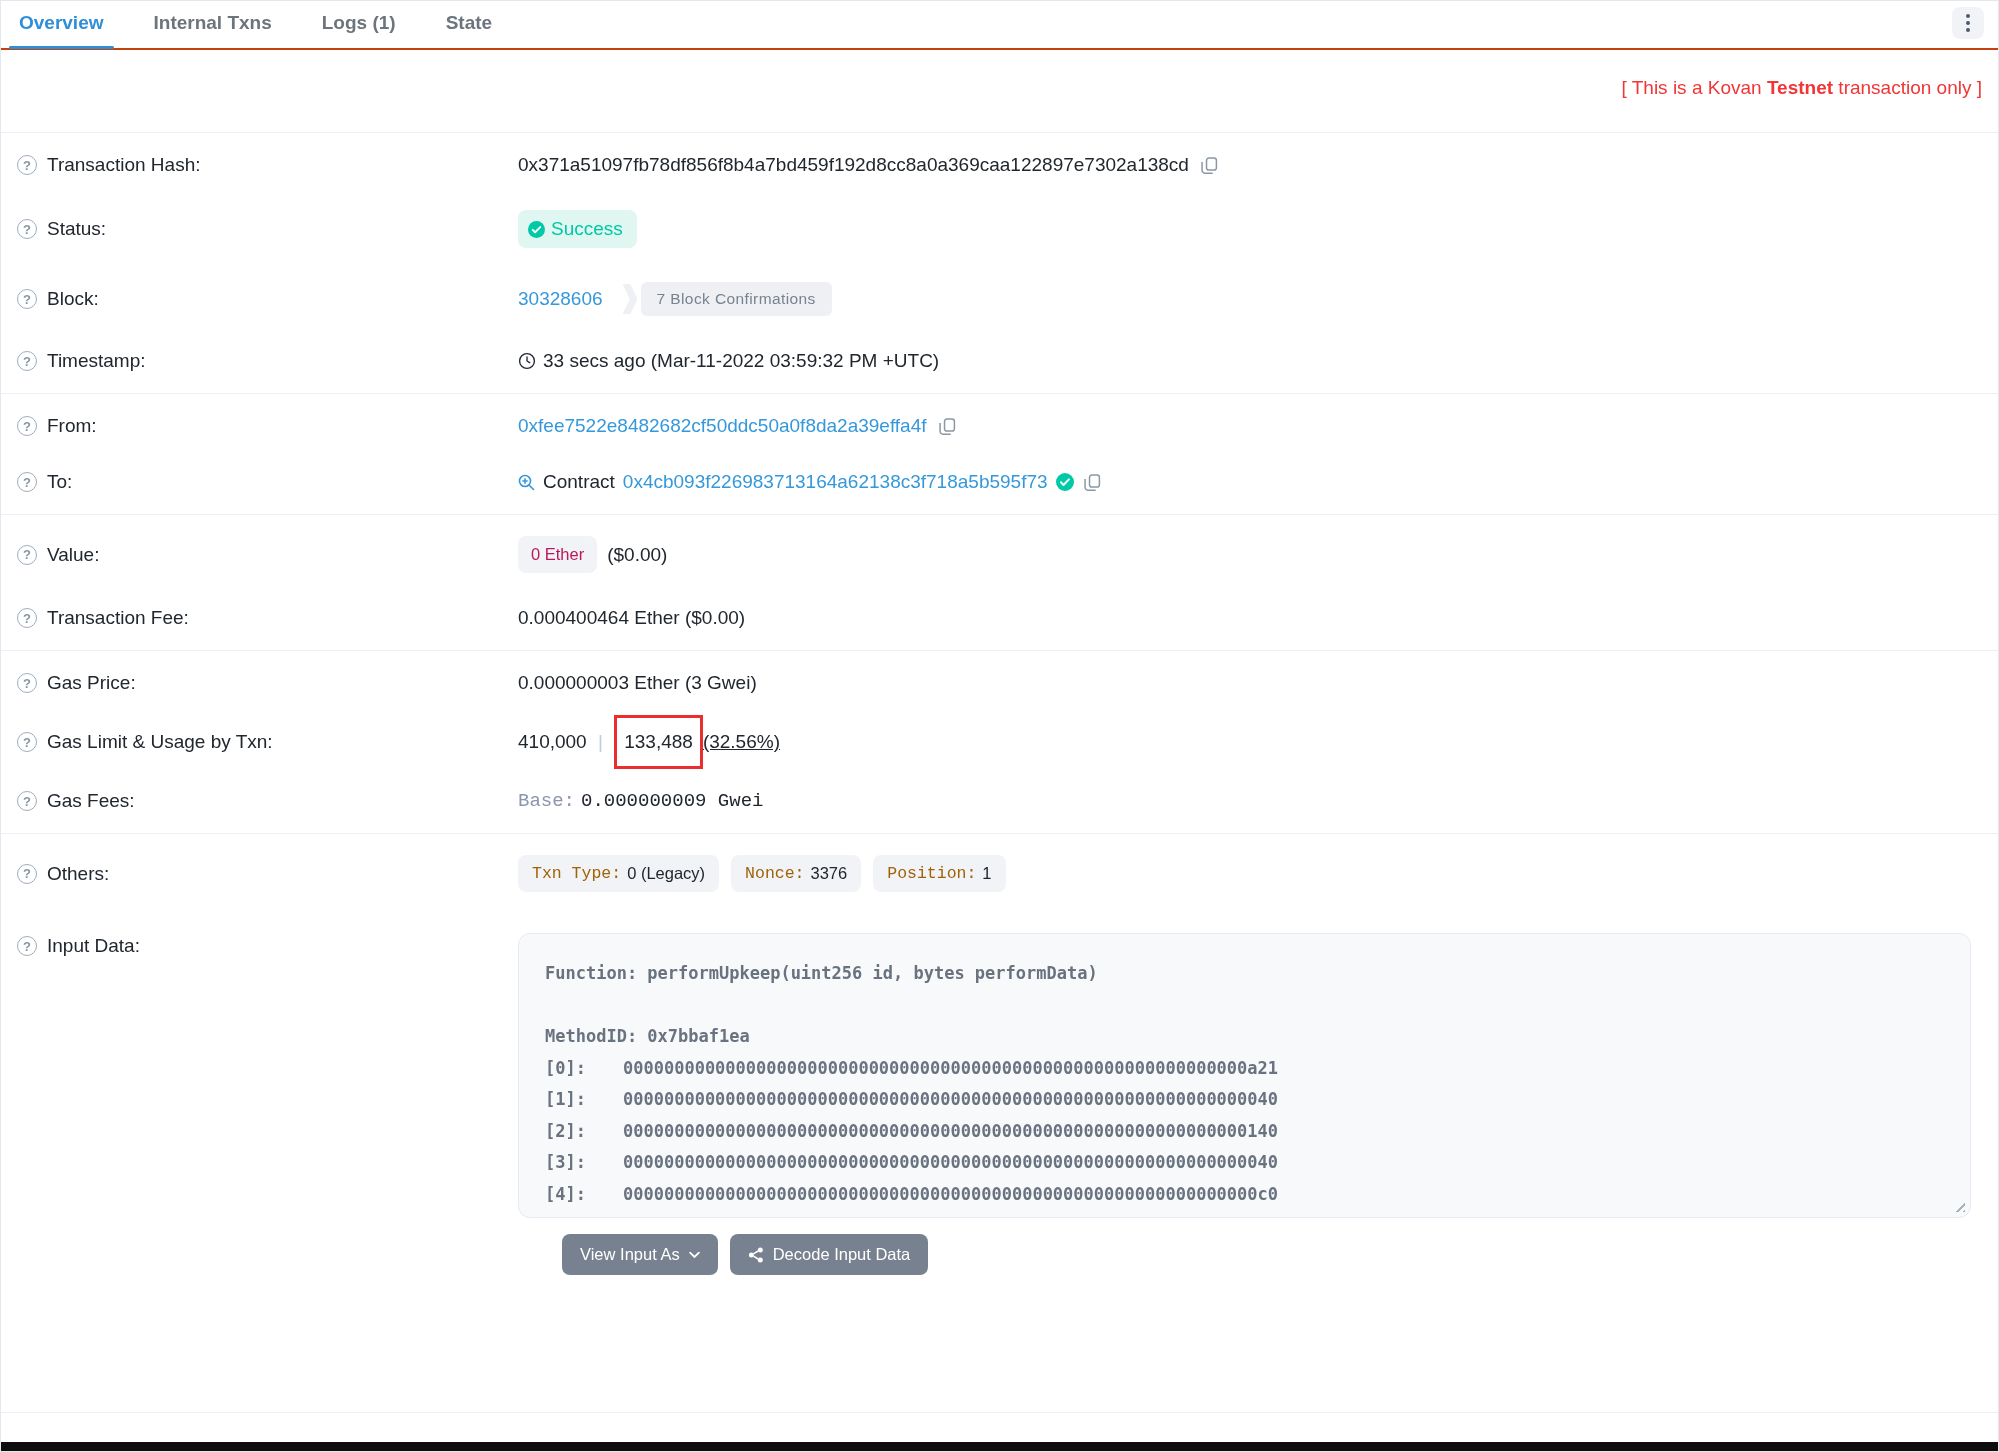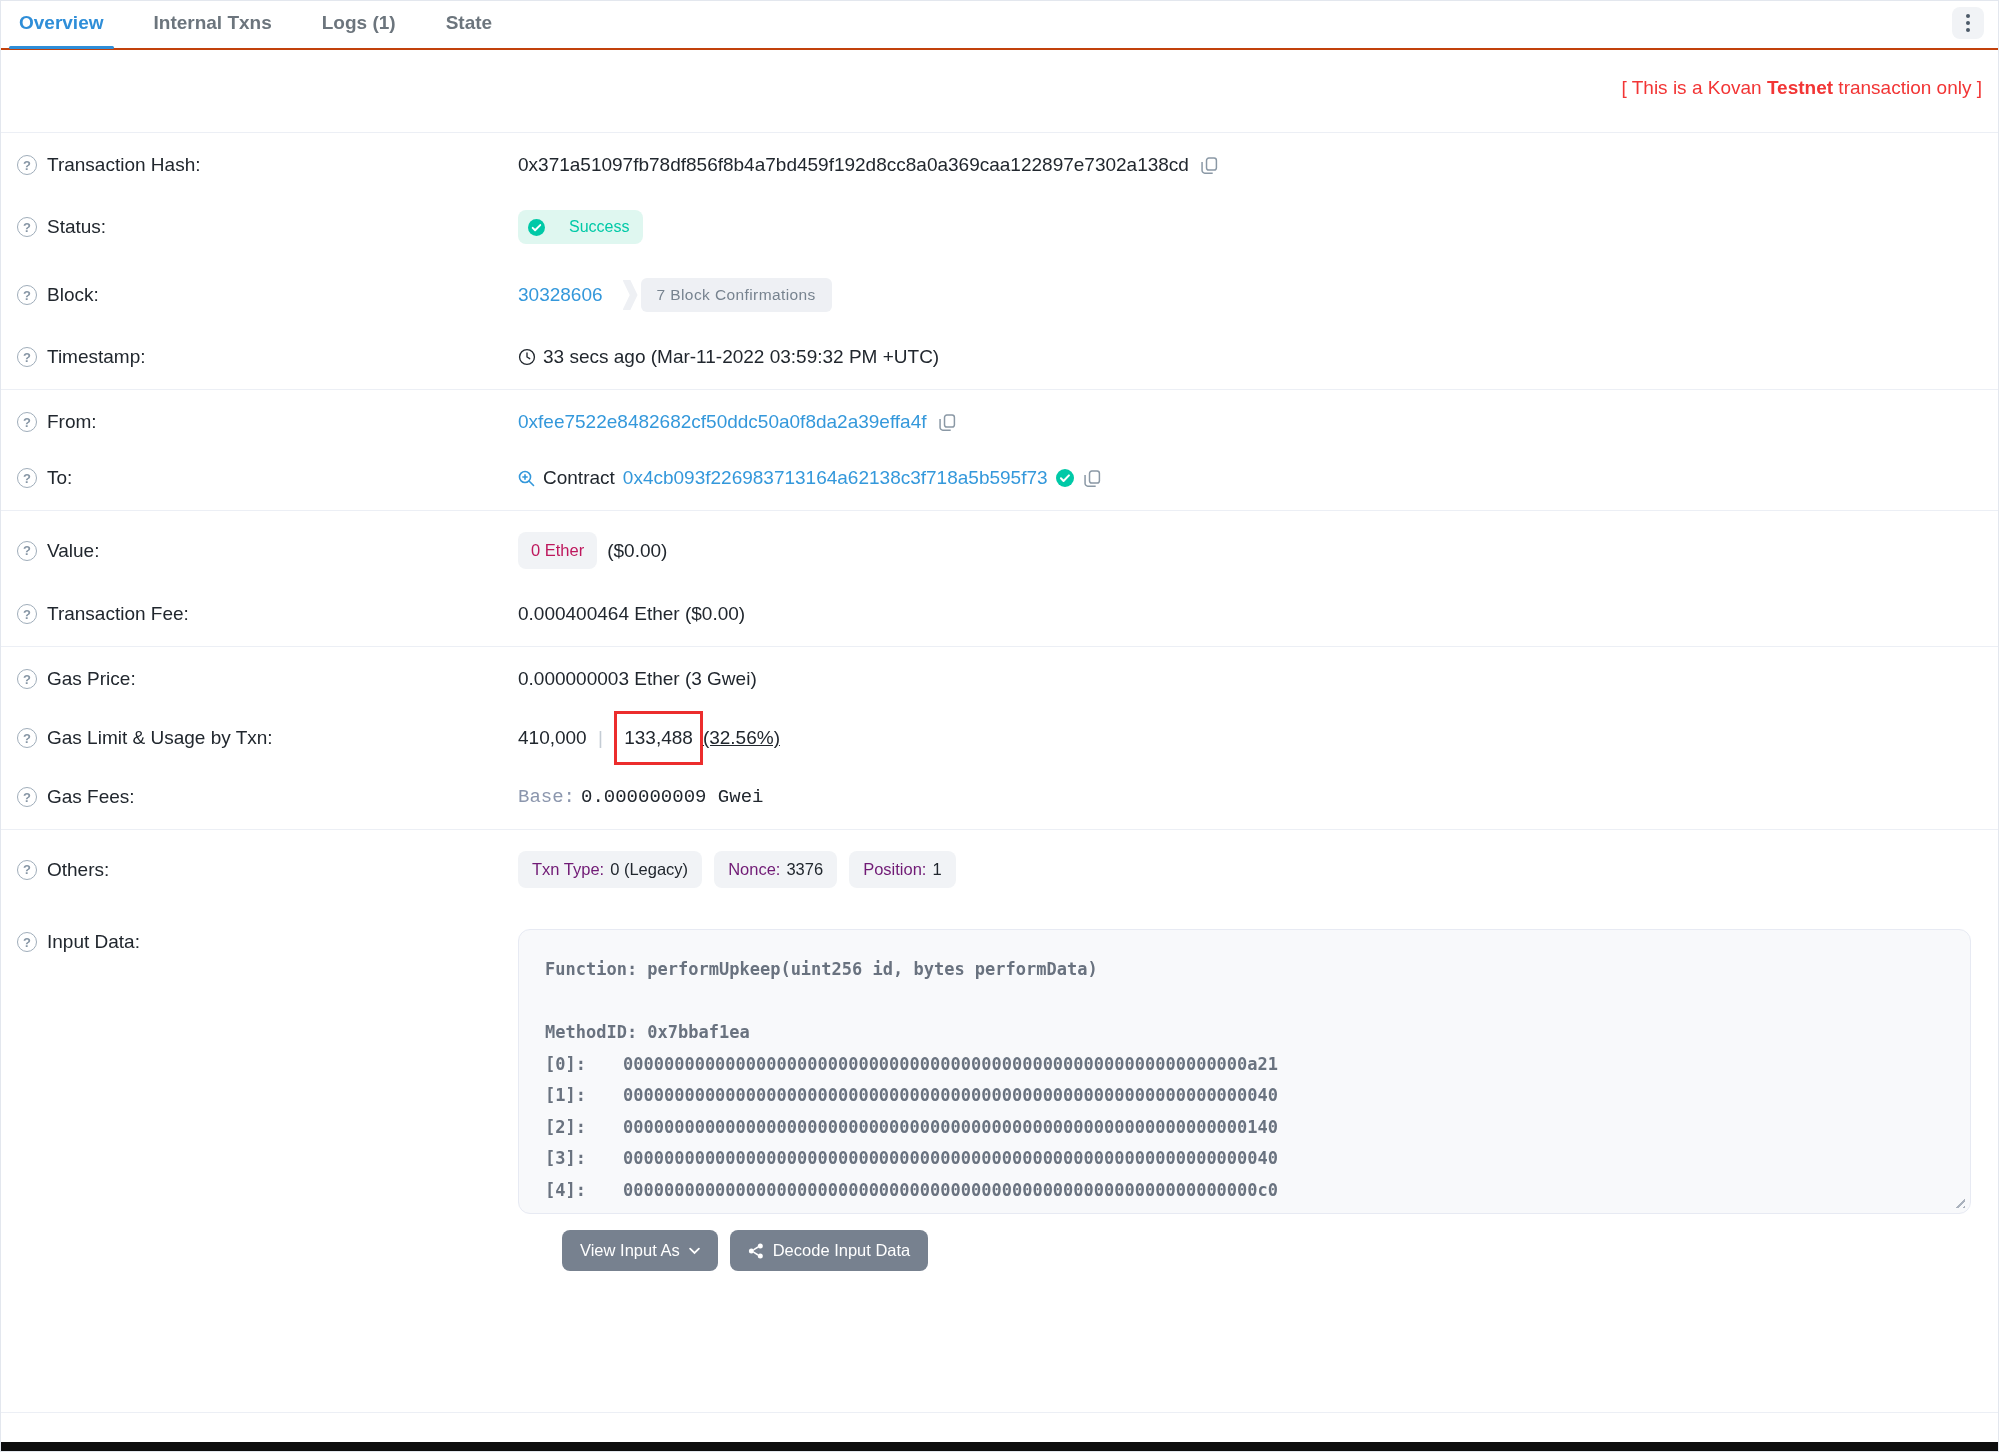--- a/index.html
+++ b/index.html
@@ -36,31 +36,31 @@
   .lbl { flex:0 0 501px; display:flex; align-items:center; gap:10px; color:#21272e; }
   .val { flex:1; display:flex; align-items:center; gap:10px; min-width:0; }
   .q { width:20px; height:20px; border:1px solid #9fadba; border-radius:50%;
        color:#8796a5; font-size:13px; font-weight:700; display:inline-flex;
        align-items:center; justify-content:center; flex:0 0 auto; }
   .link { color:#3498db; text-decoration:none; cursor:pointer; }
   .muted { color:#77838f; }
   .icon-btn { background:none; border:none; cursor:pointer; display:inline-flex; align-items:center; padding:2px; }
 
   
-  .badge-success { display:inline-flex; align-items:center; gap:24px; background:#dff7f0;
-       color:#00c9a7; font-size:16px; font-weight:400; padding:8px 14px 8px 10px; border-radius:8px; }
+  .badge-success { display:inline-flex; align-items:center; gap:6px; background:#dff7f0;
+       color:#00c9a7; font-size:19px; font-weight:400; padding:8px 14px 8px 10px; border-radius:8px; }
   .badge-gray { background:#f1f3f6; color:#be185d; font-size:16.5px; padding:9px 13px; border-radius:8px; }
   .confirm-wrap { display:inline-flex; align-items:center; margin-left:10px; }
   .confirm-tail { width:15px; height:30px; background:#eef0f4; margin-right:3px;
        clip-path:polygon(0 0, 52% 0, 100% 50%, 52% 100%, 0 100%, 48% 50%); }
   .badge-confirm { background:#eef0f4; color:#77838f; font-size:15.5px; letter-spacing:.4px;
        padding:8px 16px; border-radius:6px; }
   .chip { background:#f1f3f6; border-radius:8px; padding:9px 14px; font-size:16.5px;
        display:inline-flex; gap:6px; margin-right:12px; }
-  .chip .k { color:#701a75; }
+  .chip .k { color:#a16207;font-family:Liberation Mono, monospace; }
   .chip .v { color:#21272e; }
 
   .red-annotation { border:3px solid #ec2d2d; padding:13px 7px; margin:-13px 0; display:inline-block; }
   .pipe { color:#c4ccd4; margin:0 6px; }
 
   
   .inputdata-col { flex:1; display:flex; flex-direction:column; padding-right:11px; }
   .inputdata-box { position:relative; background:#f8f9fb; border:1px solid #e7eaf3; border-radius:12px;
        height:285px; overflow:hidden; padding:24px 12px 0 26px;
        font-family:"DejaVu Sans Mono", monospace; font-size:17px; line-height:31.5px; color:#69727f;font-weight:bold; }

